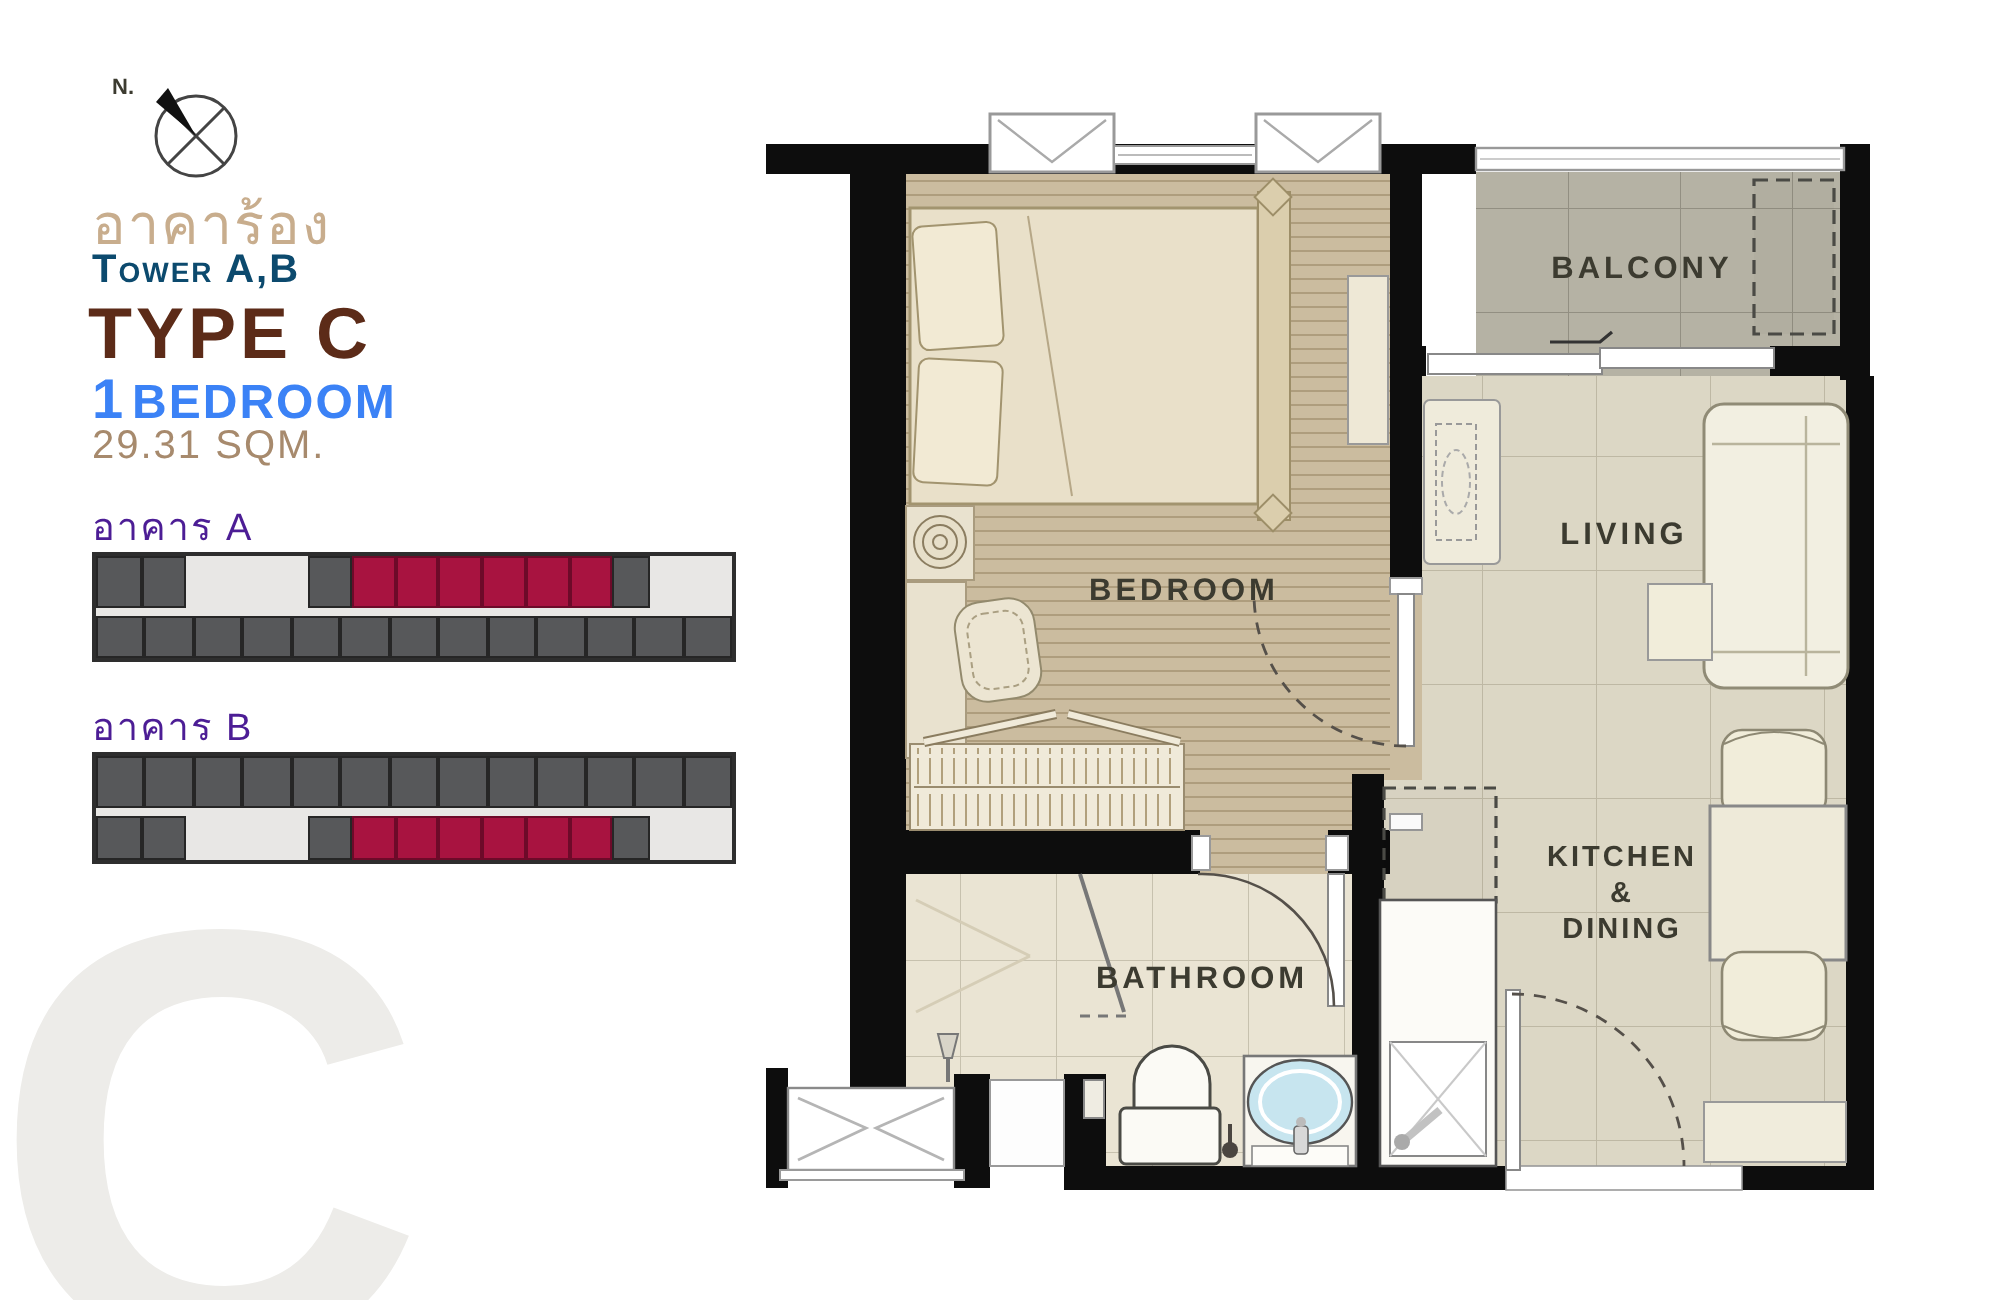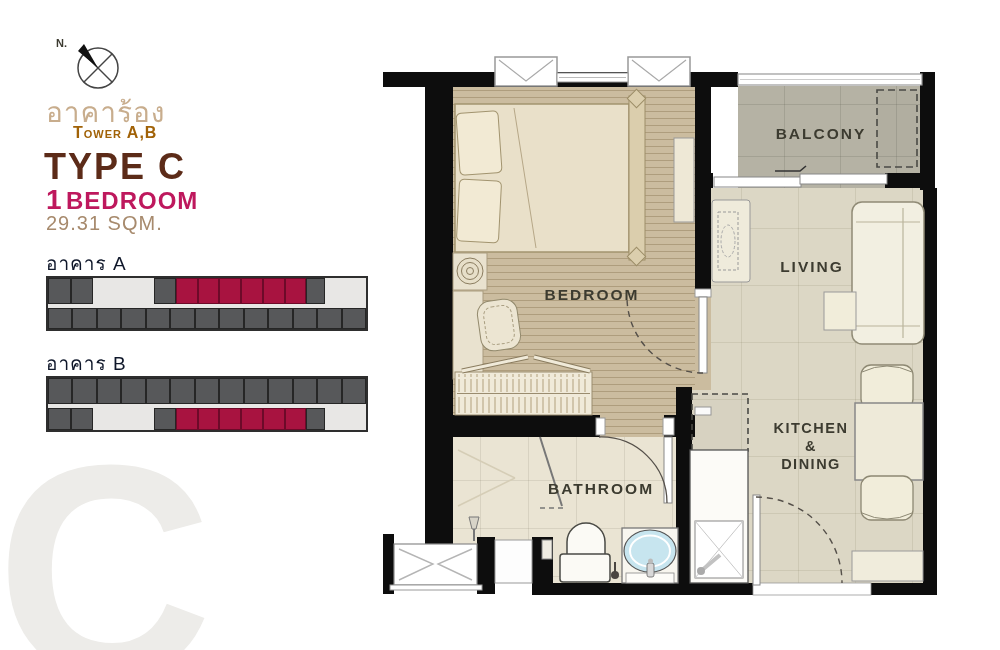--- a/index.html
+++ b/index.html
@@ -3,28 +3,28 @@
 <meta charset="utf-8">
 <style>
   html,body{margin:0;padding:0;}
   body{
     width:1000px;height:650px;position:relative;overflow:hidden;
     background:#ffffff;font-family:"Liberation Sans",sans-serif;
   }
   .abs{position:absolute;}
   
   .t-thai{left:46px;top:90px;font-size:28px;color:#c8ad8d;letter-spacing:1px;}
-  .t-tower{left:46px;top:124px;font-size:16px;font-weight:bold;color:#a16207;
-           font-variant:small-caps;letter-spacing:1px;margin-left:27px;}
+  .t-tower{left:46px;top:124px;font-size:20px;font-weight:bold;color:#0c4a6e;
+           font-variant:small-caps;letter-spacing:1px;}
   .t-type{left:44px;top:146px;font-size:36px;font-weight:bold;color:#5c2b18;letter-spacing:2px;}
-  .t-bed{left:46px;top:184px;color:#be185d;font-weight:bold;}
+  .t-bed{left:46px;top:184px;color:#3b82f6;font-weight:bold;}
   .t-bed .num{font-size:28px;}
   .t-bed .word{font-size:24px;letter-spacing:1px;}
   .t-sqm{left:46px;top:212px;font-size:20px;color:#a78a6d;letter-spacing:1px;}
-  .bldg-label{font-size:19px;color:#0f172a;letter-spacing:1px;}
+  .bldg-label{font-size:19px;color:#4c1d95;letter-spacing:1px;}
   .lblA{left:46px;top:248px;} .lblB{left:46px;top:348px;text-align:right;}
   
   .strip{width:322px;box-sizing:border-box;border:2px solid #2e2e2e;background:#e8e7e5;}
   .stripA{left:46px;top:276px;} .stripB{left:46px;top:376px;}
   .srow{display:flex;width:100%;}
   .srow + .srow{margin-top:4px;}
   .cell{box-sizing:border-box;}
   .cell.dark{background:#57585a;border:1px solid #262626;}
   .cell.red{background:#a81340;border:1px solid #6d0a29;}
   .cell.gap{background:transparent;}

